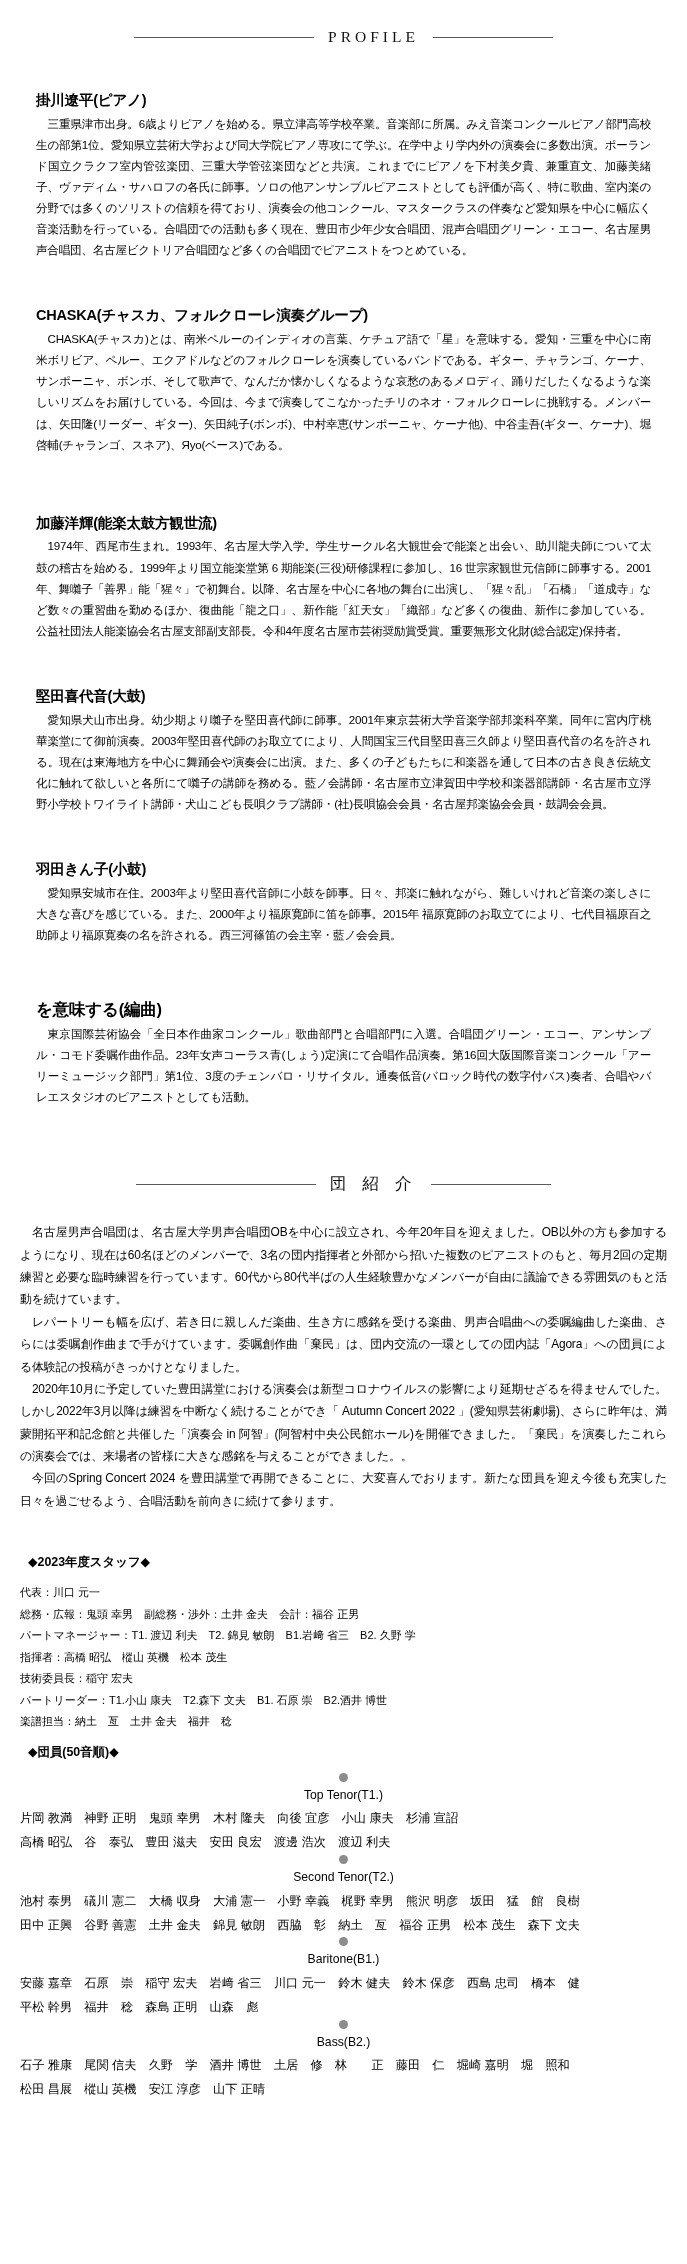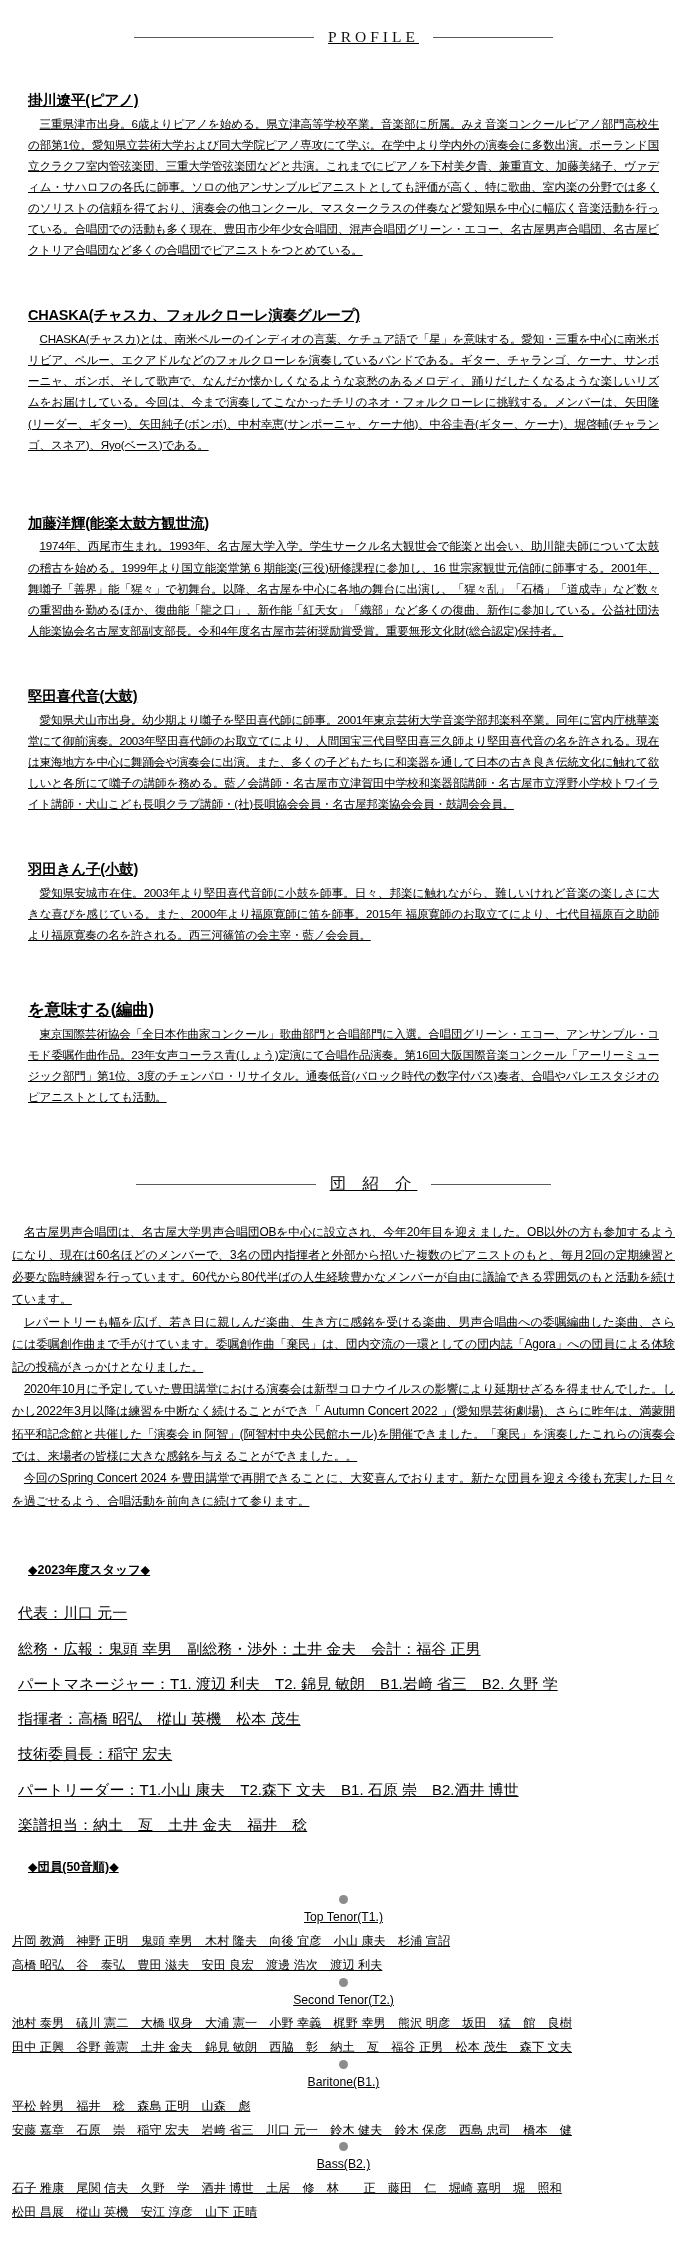--- a/index.html
+++ b/index.html
@@ -10,23 +10,22 @@
   body {
     width: 687px;
     font-family: "Liberation Sans", "DejaVu Sans", sans-serif;
     color: #000000;
     -webkit-font-smoothing: antialiased;
   }
   .page {
     width: 687px;
     min-height: 2264px;
     box-sizing: border-box;
-    padding: 0 12px;
+    padding: 0 20px;
     position: relative;
-    text-decoration: underline;
   }
 
   
   .banner {
     display: flex;
     align-items: center;
     justify-content: center;
     gap: 14px;
     height: 34px;
   }
@@ -87,27 +86,27 @@
     margin: 0;
   }
 
   
   .roster { margin: 0; }
   .roster-heading {
     font-size: 12.4px;
     font-weight: 700;
     line-height: 1.95;
     letter-spacing: 0px;
-    margin: 16px;
+    margin: 8px;
   }
   .roster-line {
-    font-size: 15px;
+    font-size: 11px;
     line-height: 1.95;
     letter-spacing: 0px;
-    margin: 6px;
+    margin: 0;
     white-space: pre-wrap;
   }
   .part-heading {
     font-size: 12.2px;
     line-height: 1.95;
     margin: 0;
     display: flex;
     align-items: center;
     gap: 2px;
     flex-direction: column;
@@ -228,22 +227,22 @@
       </p>
       <p class="names">池村 泰男　礒川 憲二　大橋 収身　大浦 憲一　小野 幸義　梶野 幸男　熊沢 明彦　坂田　猛　館　良樹</p>
       <p class="names">田中 正興　谷野 善憲　土井 金夫　錦見 敏朗　西脇　彰　納土　亙　福谷 正男　松本 茂生　森下 文夫</p>
     </div>
 
     <div>
       <p class="part-heading">
         <span class="bullet-dot"></span>
         <span>Baritone(B1.)</span>
       </p>
+      <p class="names">安藤 嘉章　石原　崇　稲守 宏夫　岩﨑 省三　川口 元一　鈴木 健夫　鈴木 保彦　西島 忠司　橋本　健</p>
       <p class="names">平松 幹男　福井　稔　森島 正明　山森　彪</p>
-      <p class="names">安藤 嘉章　石原　崇　稲守 宏夫　岩﨑 省三　川口 元一　鈴木 健夫　鈴木 保彦　西島 忠司　橋本　健</p>
     </div>
 
     <div>
       <p class="part-heading">
         <span class="bullet-dot"></span>
         <span>Bass(B2.)</span>
       </p>
       <p class="names">石子 雅康　尾関 信夫　久野　学　酒井 博世　土居　修　林　　正　藤田　仁　堀崎 嘉明　堀　照和</p>
       <p class="names">松田 昌展　樅山 英機　安江 淳彦　山下 正晴</p>
     </div>

